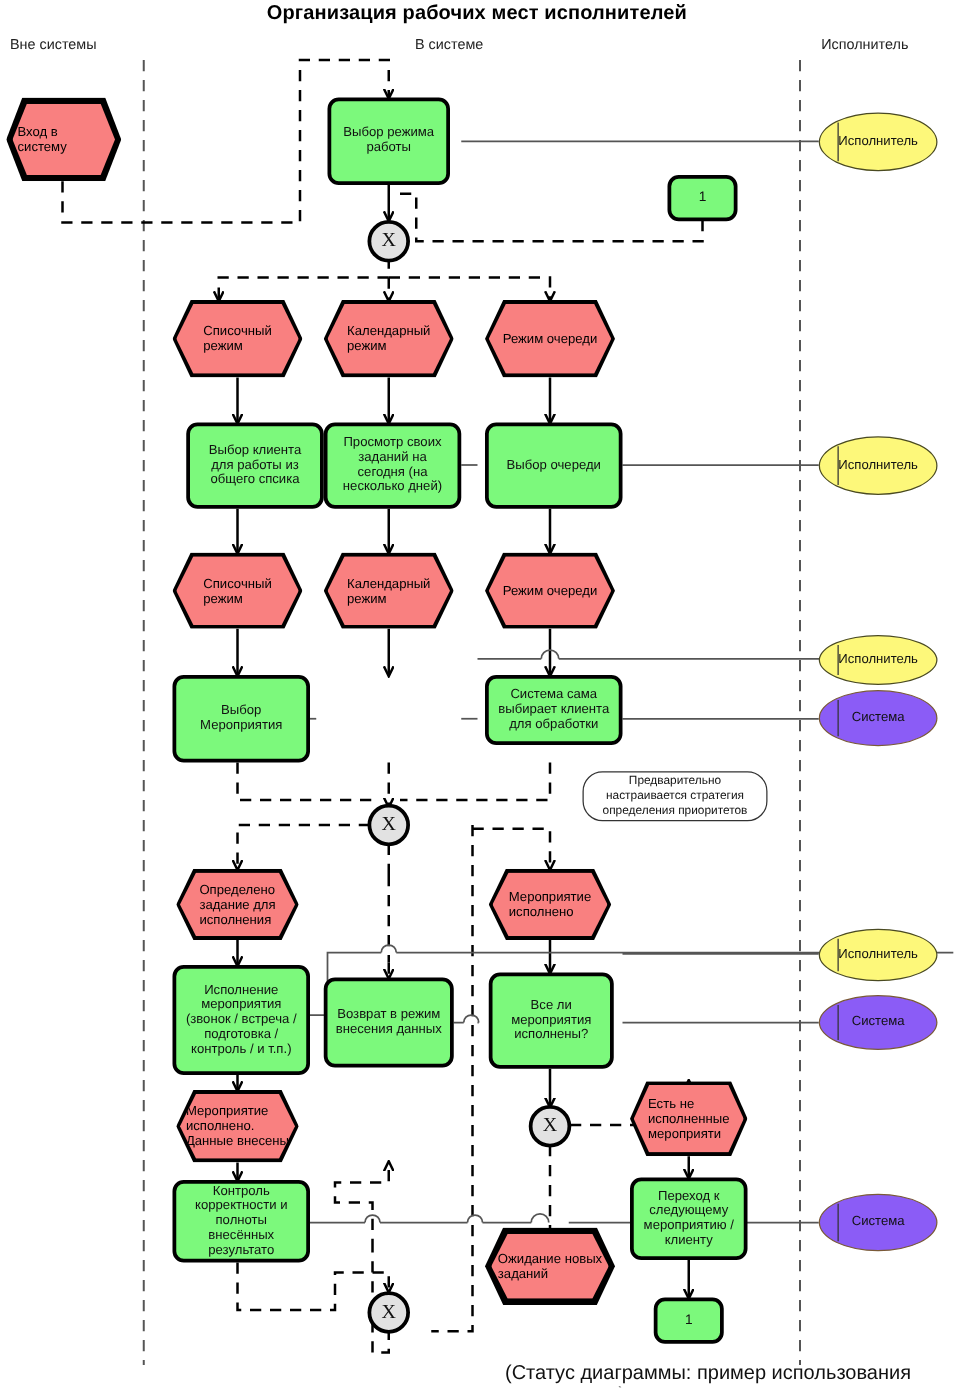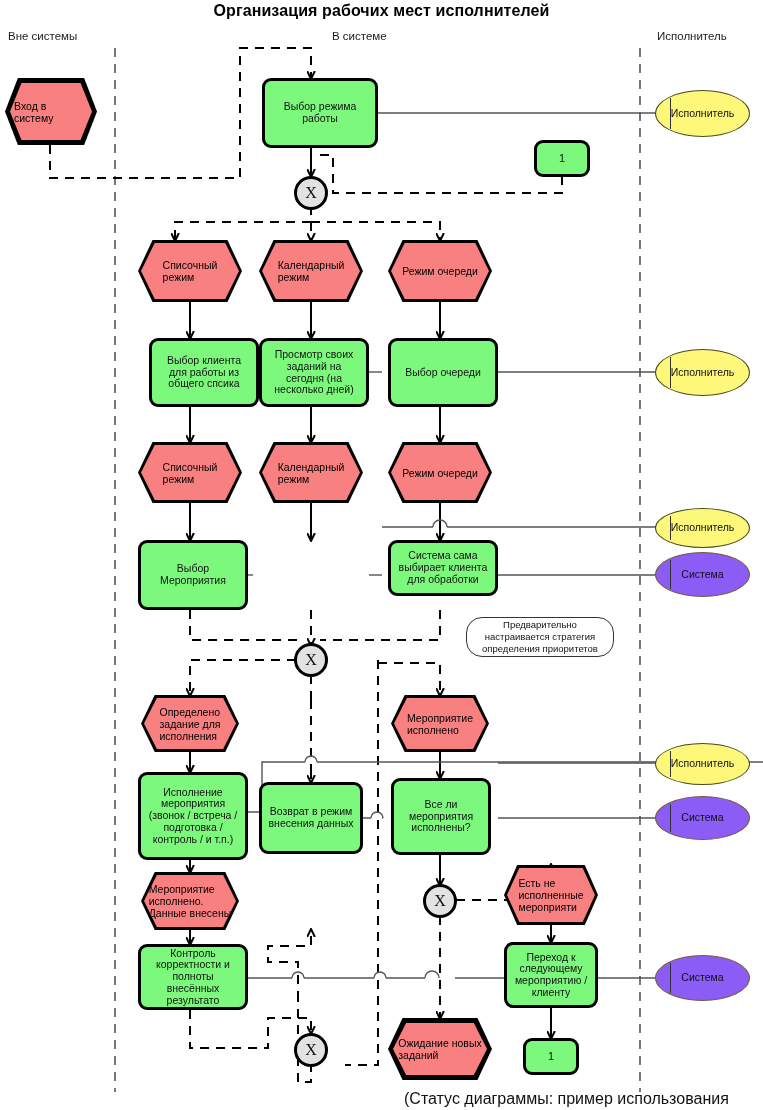--- a/index.html
+++ b/index.html
@@ -169,21 +169,21 @@
 
       <path d="M498,763 L655,763" stroke="#555" stroke-width="1.4"></path>
       <path d="M498,818 L655,818" stroke="#555" stroke-width="1.4"></path>
     </g>
   </svg>
 
   <div class="hexwrap thick" style="left:5px;top:78px;width:92px;height:67px;">
     <div class="hex">Вход в систему</div>
   </div>
 
-  <div class="node task" style="left:262px;top:78px;width:116px;height:70px;">
+  <div class="node task" style="left:262px;top:78px;width:98px;height:70px;">
     <span>Выбор режима<br>работы</span>
   </div>
 
   <div class="node task small" style="left:534px;top:140px;width:56px;height:37px;">
     <span>1</span>
   </div>
 
   <div class="node gw" style="left:294px;top:176px;width:34px;height:34px;">
     <span>X</span>
   </div>
@@ -265,21 +265,21 @@
     <span>Контроль<br>корректности и<br>полноты<br>внесённых<br>результато</span>
   </div>
   <div class="node task" style="left:504px;top:942px;width:94px;height:66px;">
     <span>Переход к<br>следующему<br>мероприятию /<br>клиенту</span>
   </div>
 
   <div class="node gw" style="left:294px;top:1033px;width:34px;height:34px;">
     <span>X</span>
   </div>
 
-  <div class="hexwrap thick" style="left:388px;top:1018px;width:104px;height:62px;">
+  <div class="hexwrap thick" style="left:388px;top:982px;width:104px;height:62px;">
     <div class="hex">Ожидание новых<br>заданий</div>
   </div>
 
   <div class="node task small" style="left:523px;top:1038px;width:56px;height:37px;">
     <span>1</span>
   </div>
 
   <div class="node actor" style="left:655px;top:90px;width:95px;height:47px;">
     <span class="actor-bar"></span>
     <span>Исполнитель</span>

